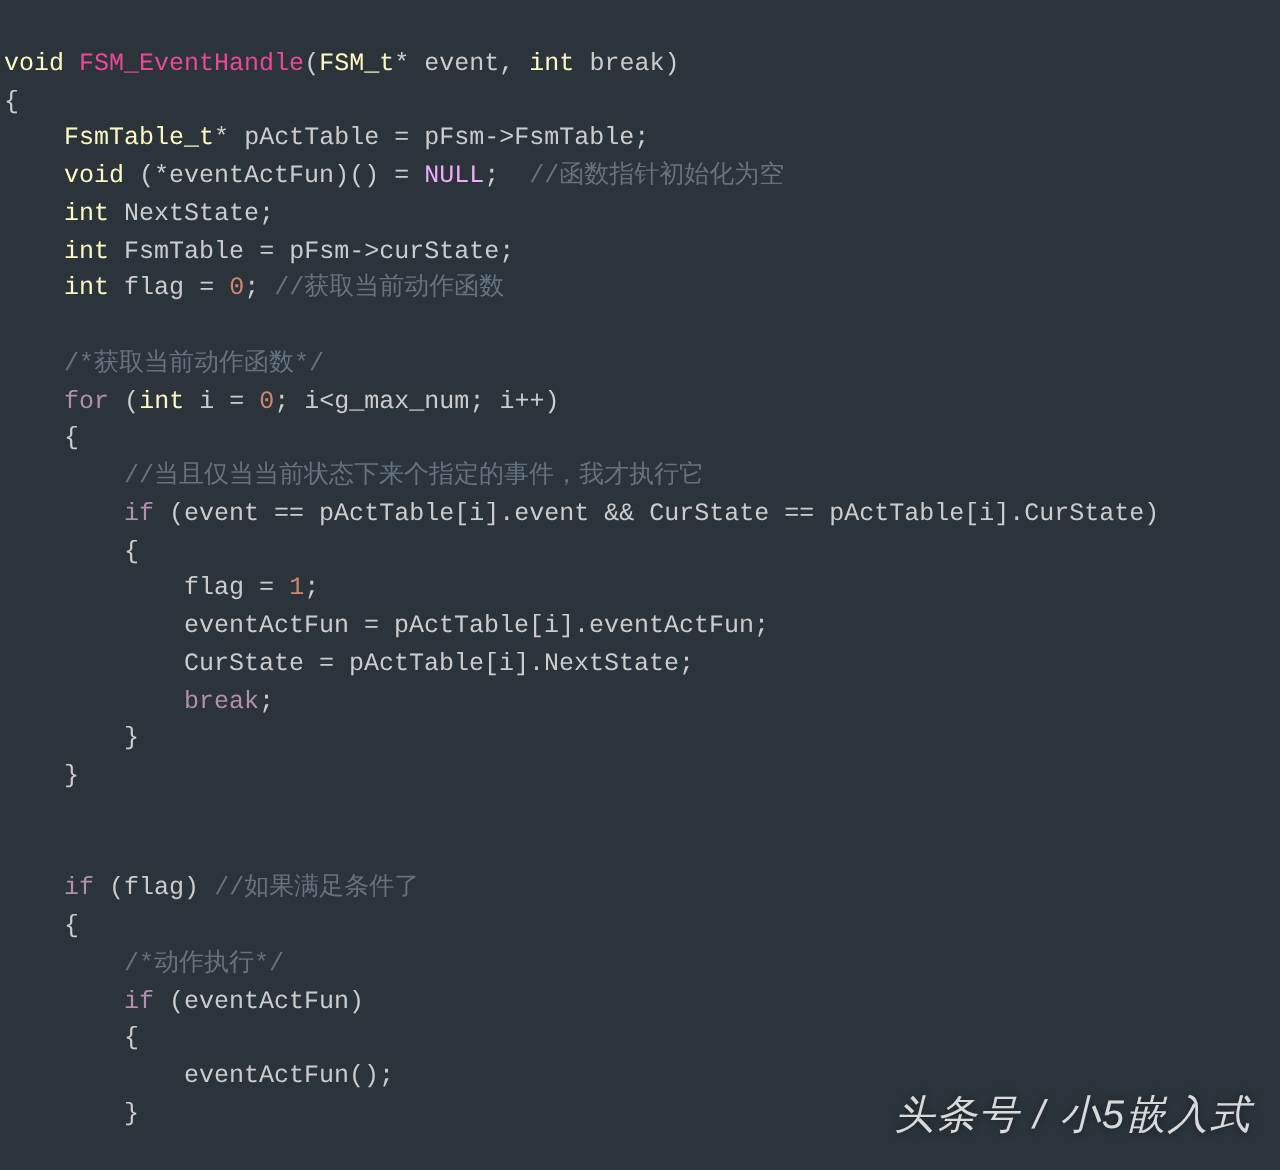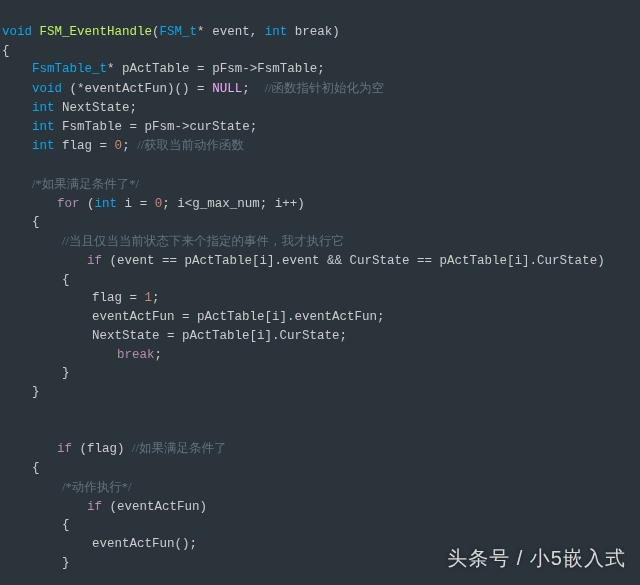--- a/index.html
+++ b/index.html
@@ -12,63 +12,64 @@
     color: #cccccc;
     width: 640px;
     height: 585px;
     overflow: hidden;
     position: relative;
   }
   .code {
     padding: 4px 0 0 2px;
     white-space: pre;
   }
-  .kw   { color: #b48ead; margin-left: 25px; }
-  .type { color: #0ea5e9; }
-  .fn   { color: #bef264; }
+  .kw   { color: #b48ead; }
+  .type { color: #fef9c3; }
+  .fn   { color: #ec4899; }
   .num  { color: #d08770; }
   .null { color: #f0abfc; }
-  .cm   { color: #65737e; font-family: Liberation Serif, serif; }
+  .cm   { color: #65737e; }
   .punc { color: #cccccc; }
   .op   { color: #cccccc; }
   .brace{ color: #cccccc; }
   .id   { color: #cccccc; }
   .watermark {
     position: absolute;
     right: 14px;
     bottom: 12px;
     color: rgba(232,232,232,0.92);
     font-family: "Microsoft YaHei", Arial, sans-serif;
     font-size: 20px;
     letter-spacing: 1px;
     text-shadow: 0 0 4px rgba(0,0,0,0.4);
     pointer-events: none;
+    font-style: italic;
   }
 </style>
 </head>
 <body>
 
 <div class="code">
 <span class="type">void</span> <span class="fn">FSM_EventHandle</span><span class="punc">(</span><span class="type">FSM_t</span><span class="punc">*</span> <span class="id">event</span><span class="punc">,</span> <span class="type">int</span> <span class="id">break</span><span class="punc">)</span>
 <span class="brace">{</span>
     <span class="type">FsmTable_t</span><span class="punc">*</span> <span class="id">pActTable</span> <span class="op">=</span> <span class="id">pFsm-&gt;FsmTable;</span>
     <span class="type">void</span> <span class="id">(*eventActFun)()</span> <span class="op">=</span> <span class="null">NULL</span><span class="punc">;</span>  <span class="cm">//函数指针初始化为空</span>
     <span class="type">int</span> <span class="id">NextState;</span>
     <span class="type">int</span> <span class="id">FsmTable</span> <span class="op">=</span> <span class="id">pFsm-&gt;curState;</span>
     <span class="type">int</span> <span class="id">flag</span> <span class="op">=</span> <span class="num">0</span><span class="punc">;</span> <span class="cm">//获取当前动作函数</span>
 
-    <span class="cm">/*如果满足条件了*/</span>
+    <span class="cm">/*获取当前动作函数*/</span>
     <span class="kw">for</span> <span class="punc">(</span><span class="type">int</span> <span class="id">i</span> <span class="op">=</span> <span class="num">0</span><span class="id">; i&lt;g_max_num; i++)</span>
     <span class="brace">{</span>
         <span class="cm">//当且仅当当前状态下来个指定的事件，我才执行它</span>
         <span class="kw">if</span> <span class="id">(event == pActTable[i].event &amp;&amp; CurState == pActTable[i].CurState)</span>
         <span class="brace">{</span>
             <span class="id">flag</span> <span class="op">=</span> <span class="num">1</span><span class="punc">;</span>
             <span class="id">eventActFun = pActTable[i].eventActFun;</span>
-            <span class="id">NextState = pActTable[i].CurState;</span>
+            <span class="id">CurState = pActTable[i].NextState;</span>
             <span class="kw">break</span><span class="punc">;</span>
         <span class="brace">}</span>
     <span class="brace">}</span>
 
 
     <span class="kw">if</span> <span class="id">(flag)</span> <span class="cm">//如果满足条件了</span>
     <span class="brace">{</span>
         <span class="cm">/*动作执行*/</span>
         <span class="kw">if</span> <span class="id">(eventActFun)</span>
         <span class="brace">{</span>

